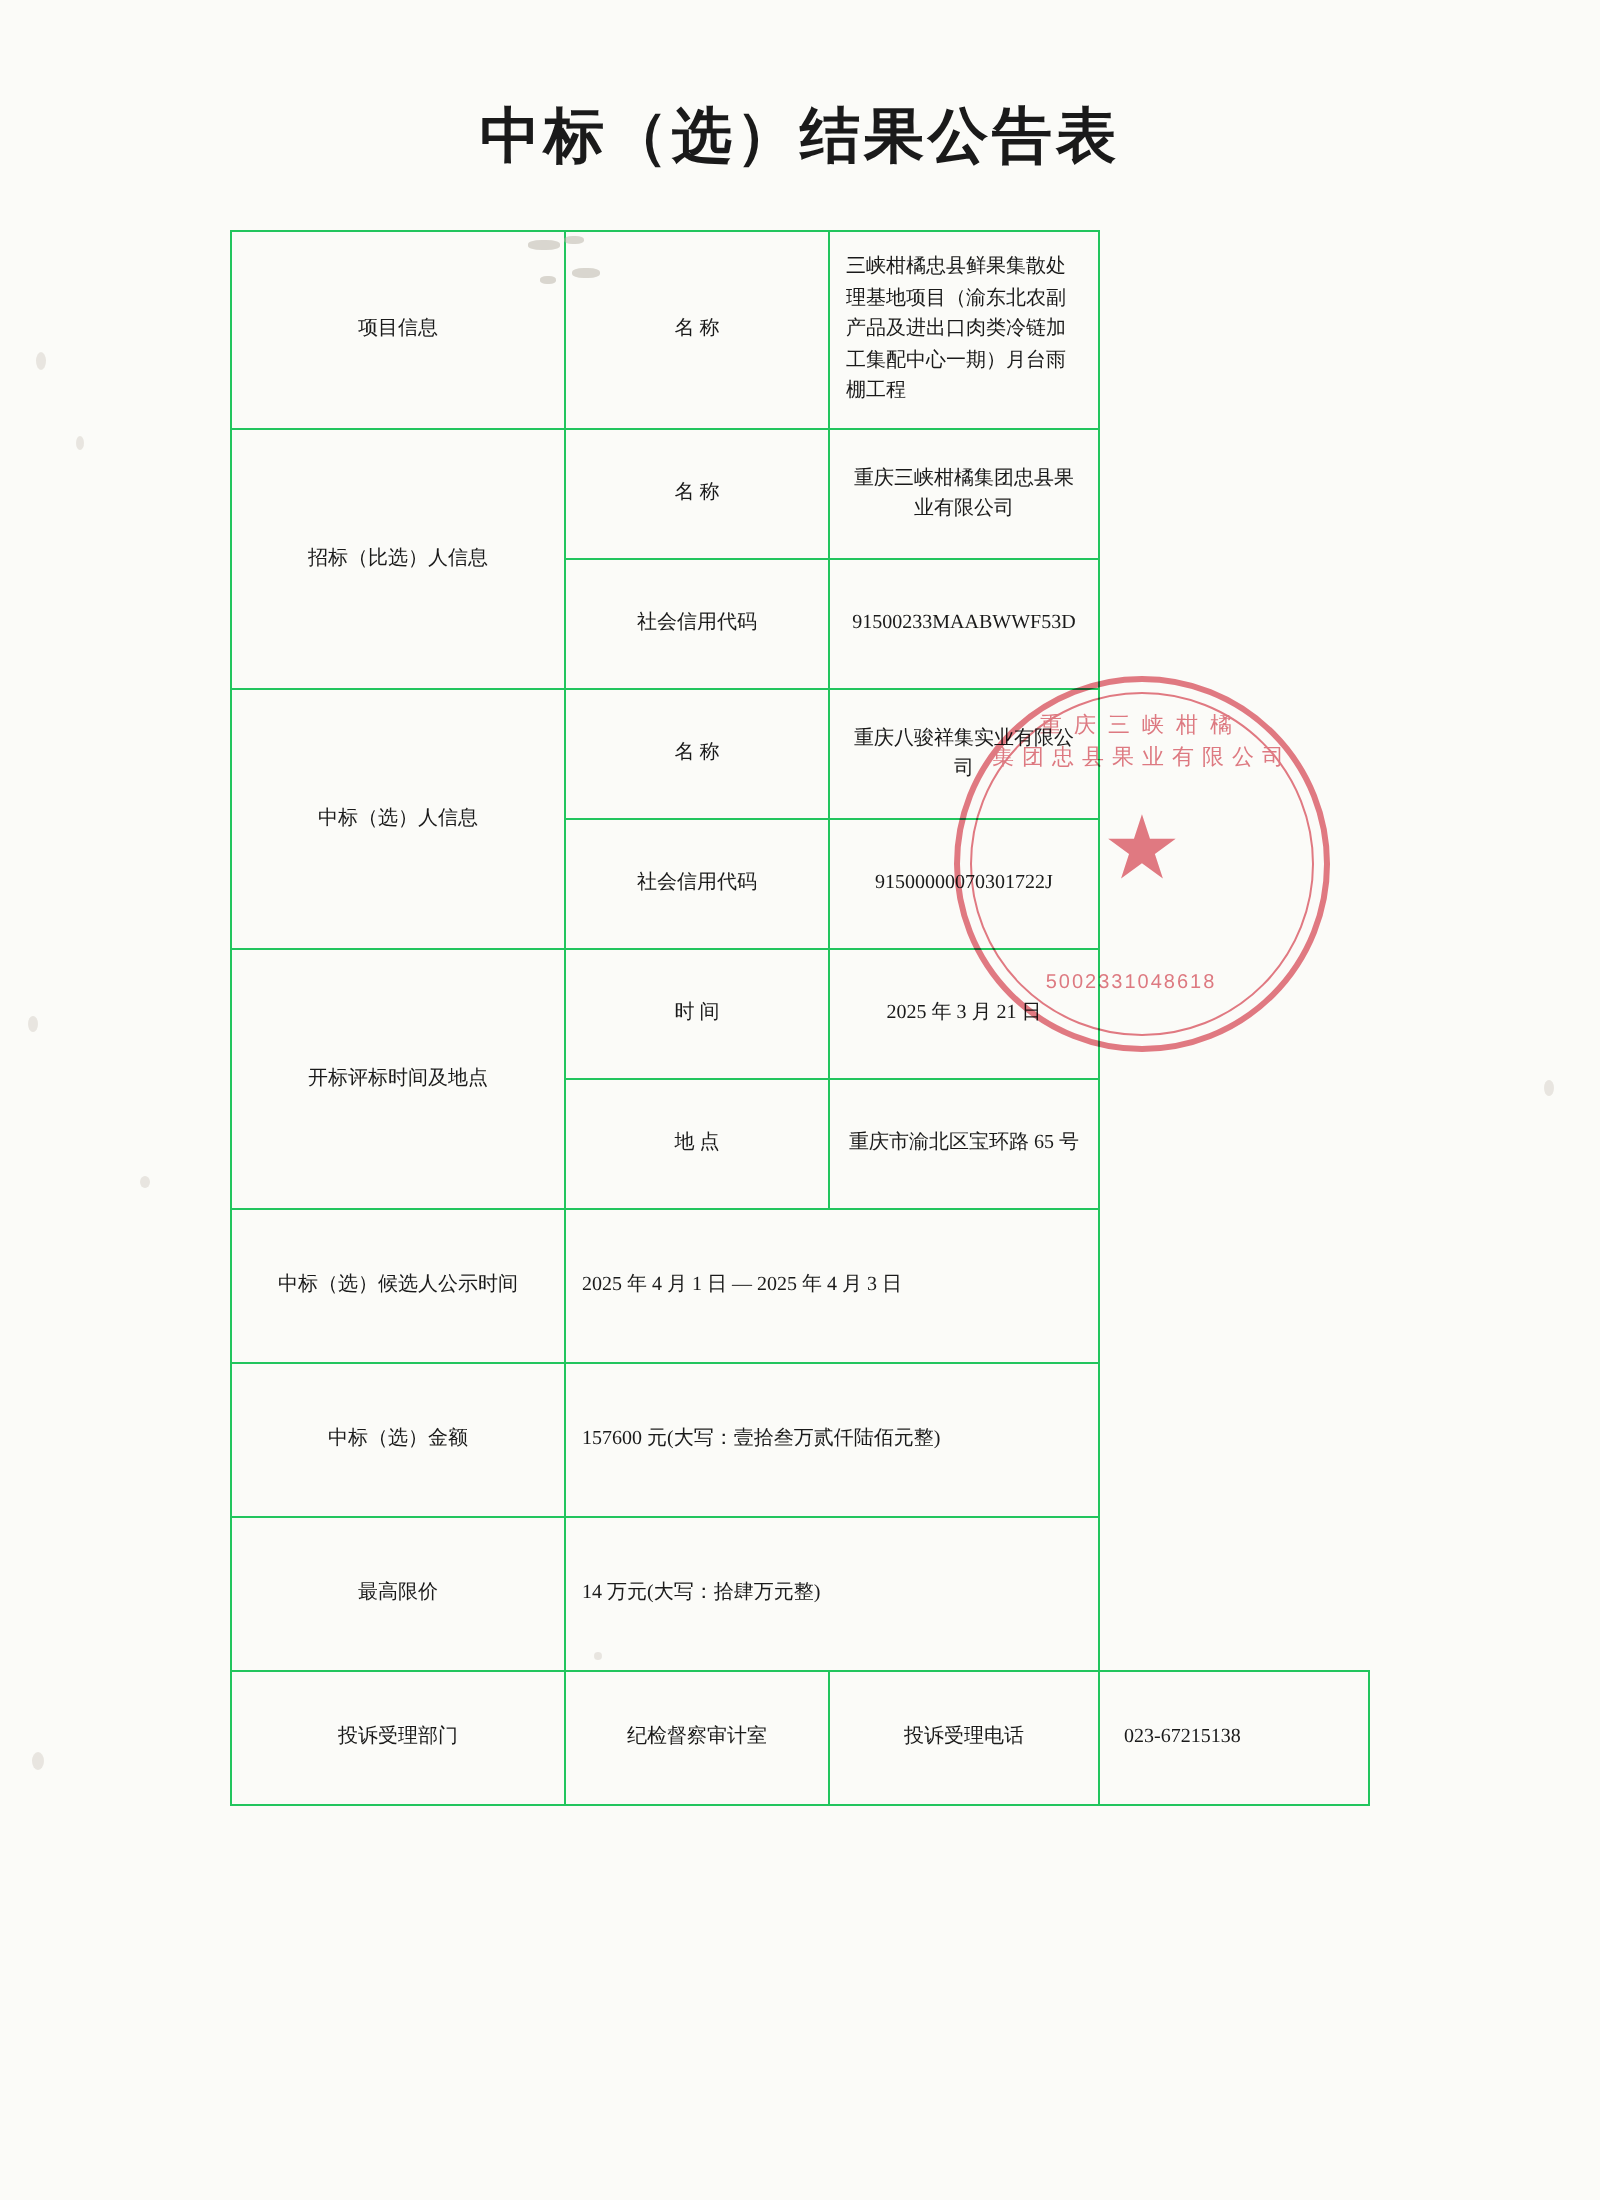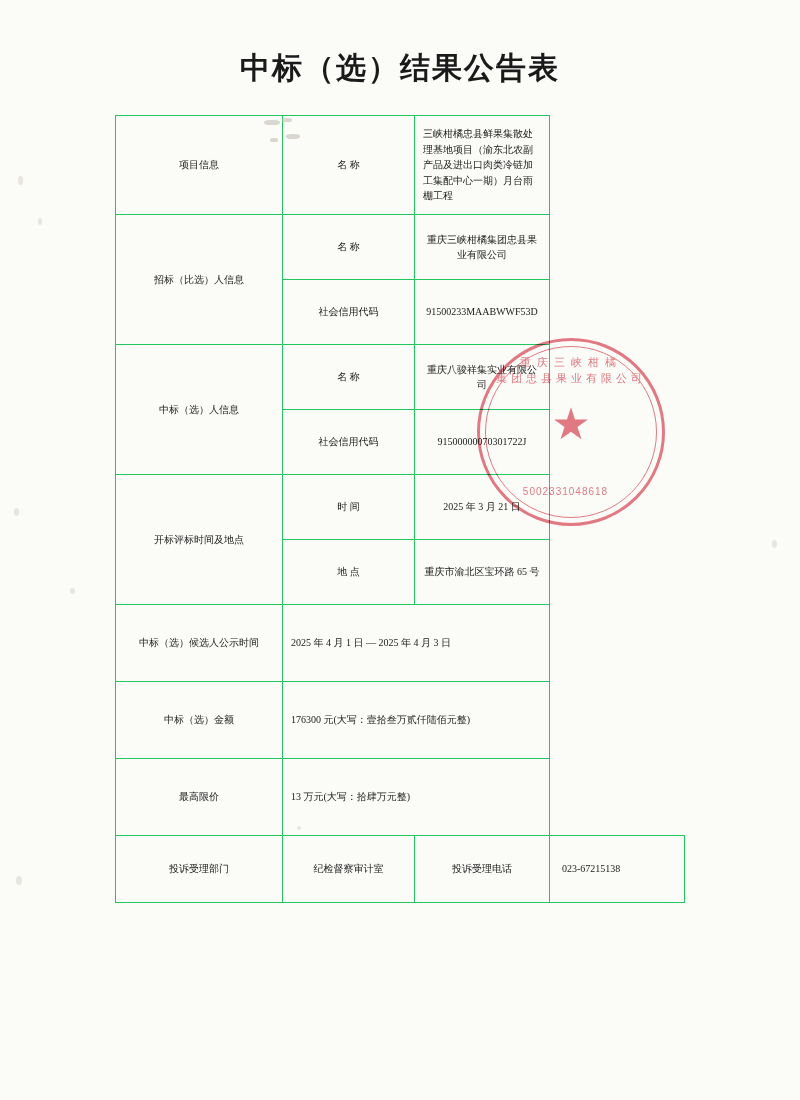--- a/index.html
+++ b/index.html
@@ -215,25 +215,25 @@
         <tr>
           <td class="sub h-mid">地 点</td>
           <td class="val h-mid">重庆市渝北区宝环路 65 号</td>
         </tr>
         <tr>
           <td class="lab h-big">中标（选）候选人公示时间</td>
           <td class="val-left h-big" colspan="2">2025 年 4 月 1 日 —  2025 年 4 月 3 日</td>
         </tr>
         <tr>
           <td class="lab h-big">中标（选）金额</td>
-          <td class="val-left h-big" colspan="2">176300 元(大写：壹拾叁万贰仟陆佰元整)</td>
+          <td class="val-left h-big" colspan="2">157600 元(大写：壹拾叁万贰仟陆佰元整)</td>
         </tr>
         <tr>
           <td class="lab h-big">最高限价</td>
-          <td class="val-left h-big" colspan="2">13 万元(大写：拾肆万元整)</td>
+          <td class="val-left h-big" colspan="2">14 万元(大写：拾肆万元整)</td>
         </tr>
         <tr class="complaint">
           <td class="c1">投诉受理部门</td>
           <td class="c2">纪检督察审计室</td>
           <td class="c3">投诉受理电话</td>
         <td class="c4">023-67215138</td>
           </tr>
       </tbody>
     </table>
   </div>

